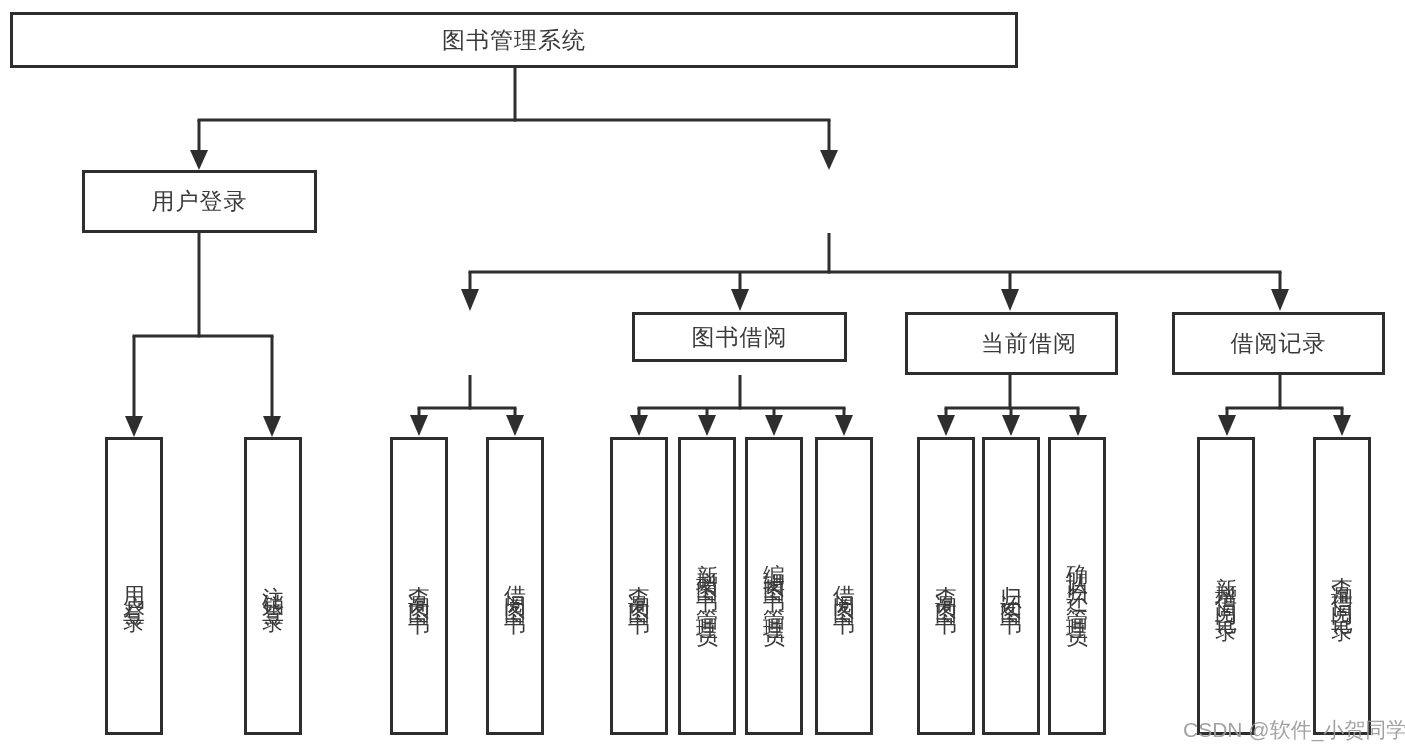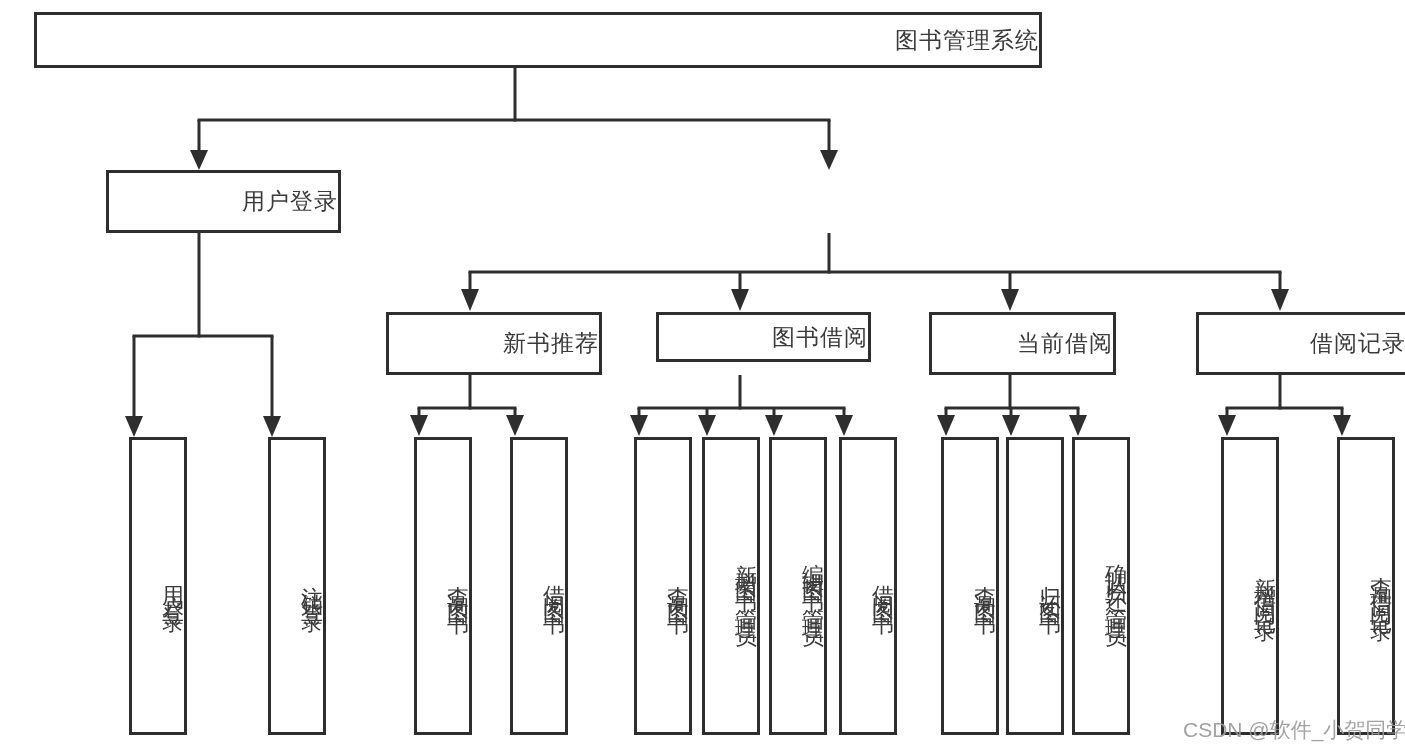--- a/index.html
+++ b/index.html
@@ -5,39 +5,38 @@
   html,body{margin:0;padding:0;background:#ffffff;}
   #stage{
     position:relative;width:1405px;height:747px;background:#ffffff;overflow:hidden;
     font-family:"Liberation Sans","DejaVu Sans",sans-serif;
   }
   #connectors{position:absolute;left:0;top:0;width:1405px;height:747px;z-index:1;}
   #connectors line{stroke:#2e2e2e;stroke-width:3;}
   #connectors polygon{fill:#2e2e2e;}
   .box{
     position:absolute;box-sizing:border-box;border:3px solid #2e2e2e;background:#ffffff;
-    display:flex;align-items:center;justify-content:flex-end;z-index:2;
+    display:flex;align-items:center;justify-content:center;z-index:2;
     color:#3a3a3a;
-    margin-left:24px;
   }
   .hbox .label{font-size:23px;letter-spacing:1px;white-space:nowrap;}
   .vbox{top:437px;width:58px;height:298px;}
   .vbox .label{
     writing-mode:vertical-rl;text-orientation:mixed;
     font-size:22px;line-height:1;letter-spacing:9px;white-space:nowrap;
   }
   
   #root-box{left:10px;top:12px;width:1008px;height:56px;}
   
   #n-user-login{left:82px;top:170px;width:235px;height:63px;}
   #n-book-mgmt{left:710px;top:170px;width:237px;height:63px;}
   
   #n-new-rec{left:362px;top:312px;width:216px;height:63px;}
   #n-borrowing{left:632px;top:312px;width:215px;height:50px;}
-  #n-current{left:905px;top:312px;width:187px;height:63px;padding-left:35px;}
+  #n-current{left:905px;top:312px;width:213px;height:63px;padding-left:35px;}
   #n-records{left:1172px;top:312px;width:213px;height:63px;}
   
   #l-user-login{left:105px;}
   #l-logout{left:244px;}
   #l-query1{left:390px;}
   #l-borrow1{left:486px;}
   #l-query2{left:610px;}
   #l-add-book{left:678px;}
   #l-edit-book{left:745px;}
   #l-borrow2{left:815px;}
@@ -119,23 +118,20 @@
   </svg>
 
   <div class="box hbox" id="root-box">
     <span class="label">图书管理系统</span>
   </div>
 
   <div class="box hbox" id="n-user-login">
     <span class="label">用户登录</span>
   </div>
 
-  <div class="box hbox" id="n-new-rec">
-    <span class="label">新书推荐</span>
-  </div>
   <div class="box hbox" id="n-borrowing">
     <span class="label">图书借阅</span>
   </div>
   <div class="box hbox" id="n-current">
     <span class="label">当前借阅</span>
   </div>
   <div class="box hbox" id="n-records">
     <span class="label">借阅记录</span>
   </div>
 

